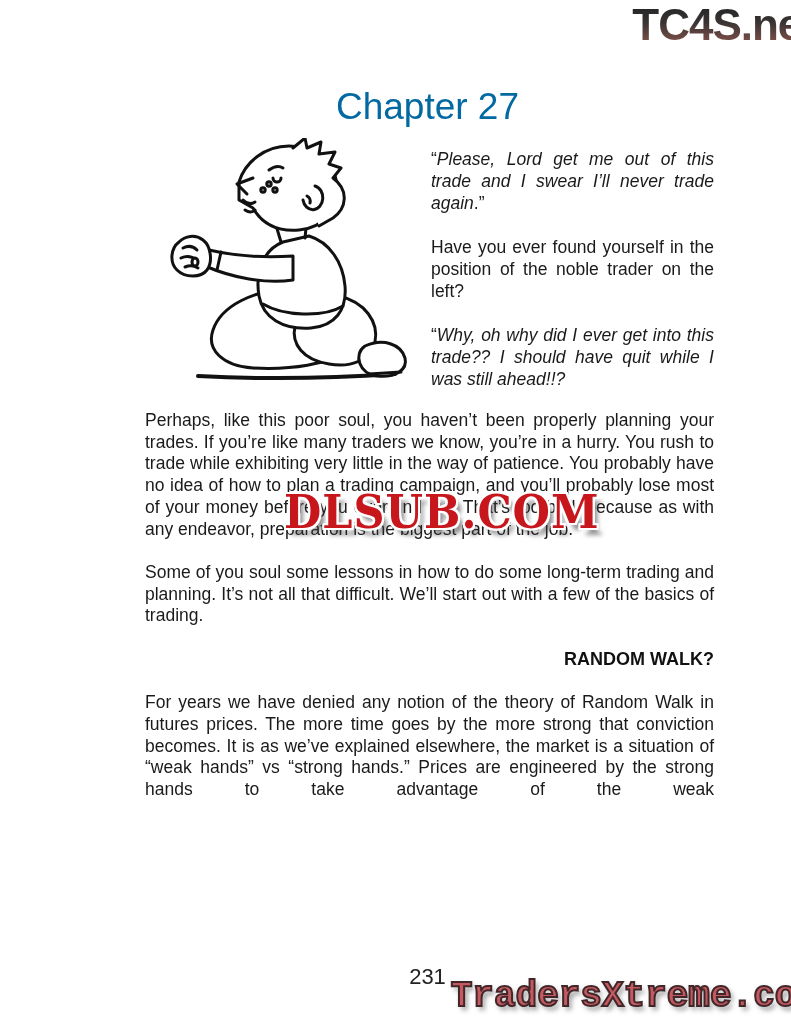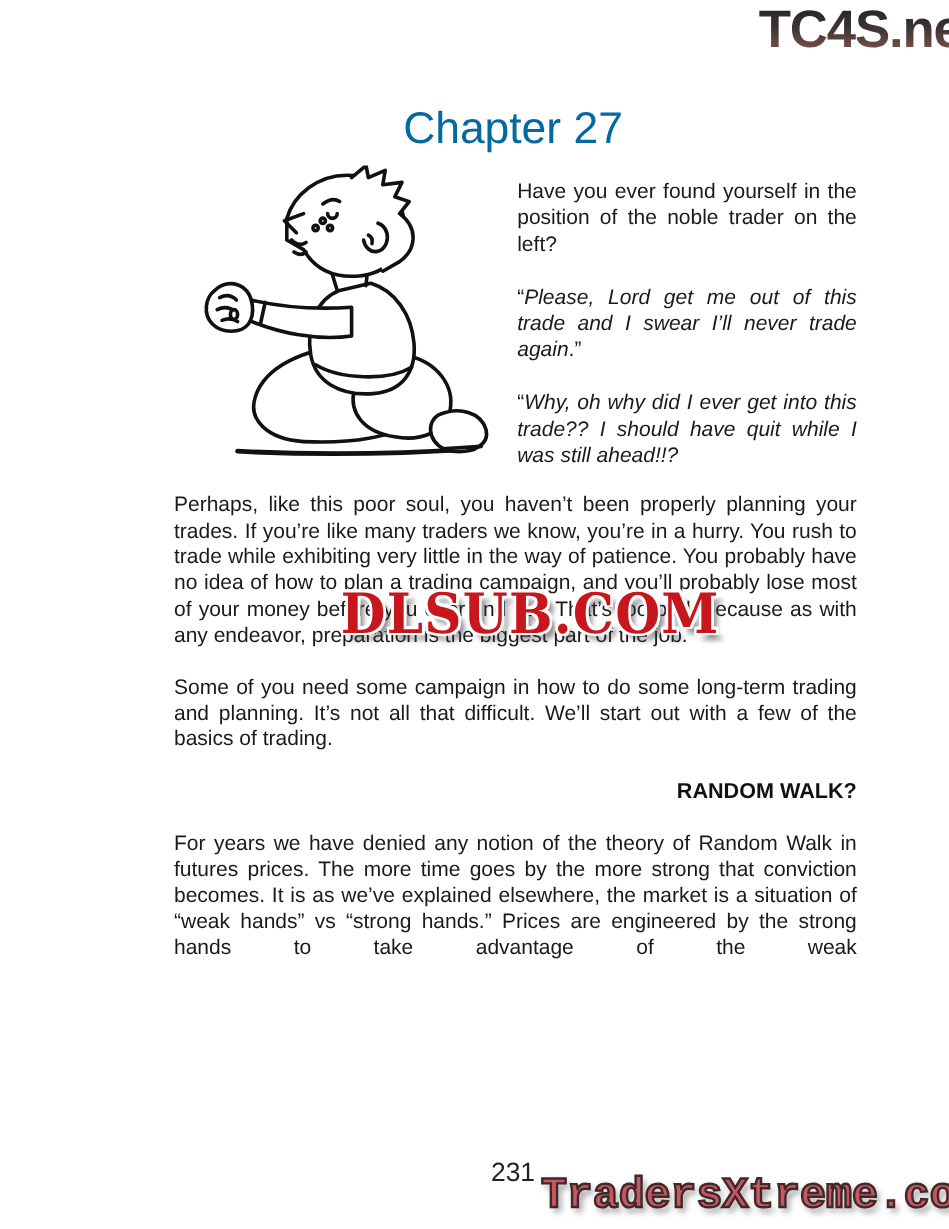--- a/index.html
+++ b/index.html
@@ -132,29 +132,29 @@
         <path d="M126,32 q8,-6 14,-2"></path>
         <path d="M130,40 a4,4 0 1 0 8,0"></path>
         <circle cx="120" cy="52" r="2.2"></circle>
         <circle cx="126" cy="46" r="2.2"></circle>
         <circle cx="132" cy="52" r="2.2"></circle>
         <path d="M160,62 a10,12 0 1 0 12,-14 M164,58 q4,2 3,7"></path>
       </svg>
     </div>
 
     <div class="side-col">
+      <p><span>“</span><i>Please, Lord get me out of this trade and I swear I’ll never trade again</i><span>.”</span></p>
       <p>Have you ever found yourself in the position of the noble trader on the left?</p>
-      <p><span>“</span><i>Please, Lord get me out of this trade and I swear I’ll never trade again</i><span>.”</span></p>
       <p><span>“</span><i>Why, oh why did I ever get into this trade??  I should have quit while I was still ahead!!?</i></p>
     </div>
   </div>
 
   <div class="body-col">
     <p>Perhaps, like this poor soul, you haven’t been properly planning your trades.  If you’re like many traders we know, you’re in a hurry.  You rush to trade while exhibiting very little in the way of patience.  You probably have no idea of how to plan a trading campaign, and you’ll probably lose most of your money before you ever find out.  That’s too bad, because as with any endeavor, preparation is the biggest part of the job.</p>
-    <p>Some of you need some campaign in how to do some long-term trading and planning.  It’s not all that difficult.  We’ll start out with a few of the basics of trading.</p>
+    <p>Some of you soul some lessons in how to do some long-term trading and planning.  It’s not all that difficult.  We’ll start out with a few of the basics of trading.</p>
     <h3 class="section-heading">RANDOM WALK?</h3>
     <p class="force-justify">For years we have denied any notion of the theory of Random Walk in futures prices. The more time goes by the more strong that conviction becomes.  It is as we’ve explained elsewhere, the market is a situation of “weak hands” vs “strong hands.”  Prices are engineered by the strong hands to take advantage of the weak</p>
   </div>
 
   <div class="watermark">DLSUB.COM</div>
 
   <div class="page-number">231</div>
 
   <div class="tx-logo">TradersXtreme.com</div>
 

